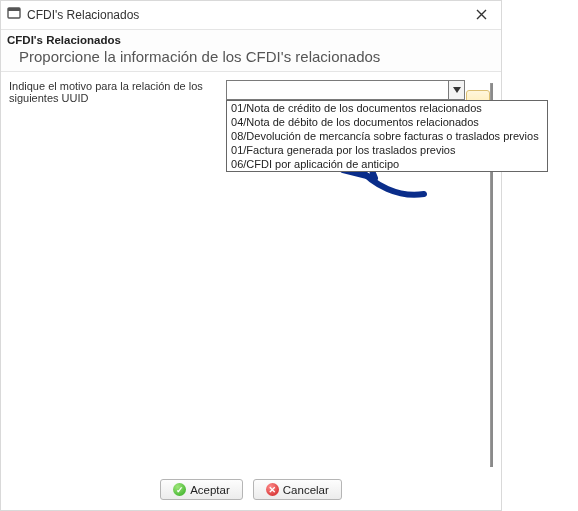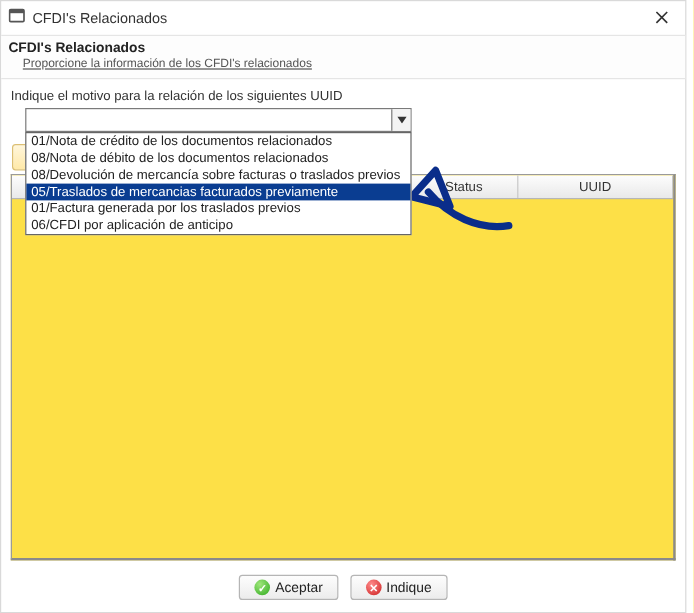--- a/index.html
+++ b/index.html
@@ -1,30 +1,30 @@
 <!DOCTYPE html>
 <html><head>
 <meta charset="utf-8">
 <style>
   * { box-sizing: border-box; font-family: 'Segoe UI', Tahoma, sans-serif; }
   html, body { margin: 0; padding: 0; }
   body { width: 578px; height: 511px; background: #fff; overflow: hidden; }
 
-  .window { width: 572px; height: 511px; border: 1px solid #d9d9d9; background: #fff; display: flex; flex-direction: column; }
+  .window { width: 502px; height: 511px; border: 1px solid #d9d9d9; background: #fff; display: flex; flex-direction: column; }
 
   .titlebar { display: flex; align-items: center; justify-content: space-between; padding: 4px 8px 4px 6px; }
   .titlebar-left { display: flex; align-items: center; gap: 6px; }
   .title-text { font-size: 12px; color: #333; }
   .title-close { font-size: 14px; color: #444; padding: 2px 6px; cursor: default; }
 
   .header-band { background: #fdfdfd; border-top: 1px solid #e5e5e5; border-bottom: 1px solid #e5e5e5; padding: 4px 8px 6px 6px; }
   .header-title { font-size: 11.5px; font-weight: 600; color: #222; }
-  .header-sub { font-size: 10px; color: #555; padding-left: 12px; padding-top: 2px; text-decoration: underline; }
+  .header-sub { font-size: 15px; color: #555; padding-left: 12px; padding-top: 2px; }
 
-  .body { flex: 1; padding: 8px 8px 6px 8px; display: flex; flex-direction: column; position: relative; }
+  .body { flex: 1; padding: 8px 8px 6px 8px; display: flex; flex-direction: row; position: relative; }
 
   .prompt { font-size: 11px; color: #333; margin-bottom: 4px; }
 
   .combo-wrap { position: relative; margin-left: 12px; width: 322px; height: 20px; }
   .combo { width: 100%; height: 20px; border: 1px solid #7a7a7a; background: #fff; display: flex; align-items: center; justify-content: space-between; padding: 0 0 0 4px; font-size: 11px; }
   .combo-btn { width: 16px; height: 18px; border-left: 1px solid #7a7a7a; display: flex; align-items: center; justify-content: center; background: #f3f3f3; }
   .combo-dd { position: absolute; top: 20px; left: 0; width: 322px; border: 1px solid #666; background: #fff; z-index: 30; }
   .dd-item { font-size: 11px; padding: 1px 4px; color: #222; white-space: nowrap; overflow: hidden; text-overflow: ellipsis; }
   .dd-item.selected { background: #0a3d91; color: #fff; }
 
@@ -81,23 +81,22 @@
       <div class="combo">
         <span></span>
         <span class="combo-btn">
           <svg width="8" height="6" viewBox="0 0 8 6">
               <path d="M0 0 L8 0 L4 6 Z" fill="#333"></path>
             </svg>
         </span>
       </div>
       <div class="combo-dd" id="dropdown">
           <div class="dd-item">01/Nota de crédito de los documentos relacionados</div>
-          <div class="dd-item">08/Nota de débito de los documentos relacionados</div>
+          <div class="dd-item">04/Nota de débito de los documentos relacionados</div>
           <div class="dd-item">08/Devolución de mercancía sobre facturas o traslados previos</div>
-          <div class="dd-item selected">05/Traslados de mercancias facturados previamente</div>
           <div class="dd-item">01/Factura generada por los traslados previos</div>
           <div class="dd-item">06/CFDI por aplicación de anticipo</div>
         </div>
     </div>
 
     <div class="tool-row">
       <div class="tool-btn"></div>
     </div>
 
     <div class="grid-outer">
@@ -115,17 +114,17 @@
 
   </div>
 
   <div class="footer">
     <div class="btn">
       <span class="ic ic-accept">✓</span>
       <span>Aceptar</span>
     </div>
     <div class="btn">
       <span class="ic ic-cancel">✕</span>
-      <span>Indique</span>
+      <span>Cancelar</span>
     </div>
   </div>
 
 </div>
 
 </body></html>

